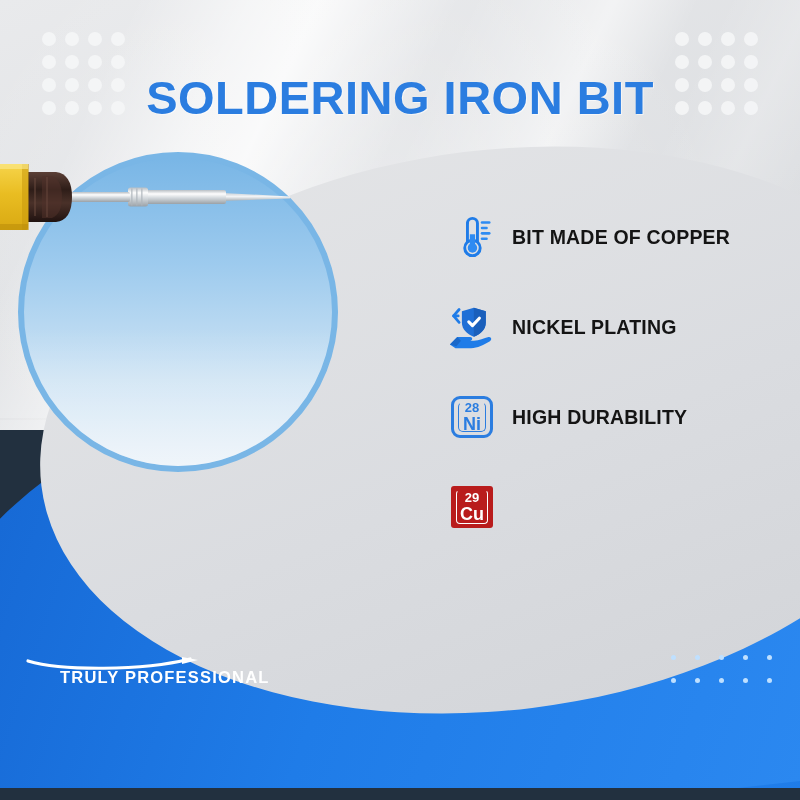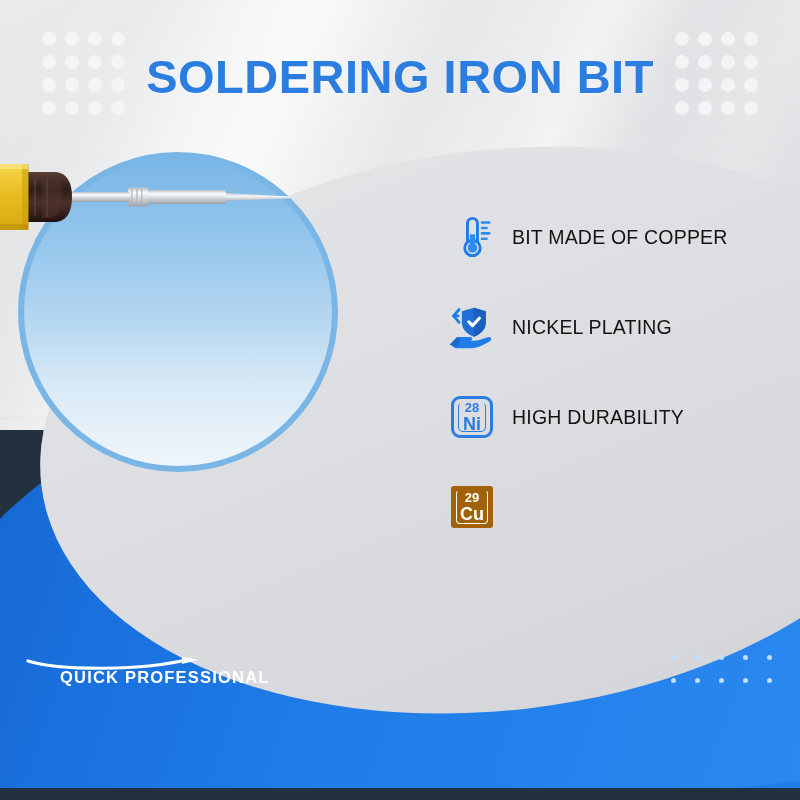--- a/index.html
+++ b/index.html
@@ -79,24 +79,24 @@
   .vignette {
     position: absolute;
     inset: 0;
     background: radial-gradient(ellipse at 42% 38%, rgba(255,255,255,.35) 0%, rgba(255,255,255,0) 62%);
     pointer-events: none;
   }
 
   
   .header {
     position: absolute;
-    left: 0; top: 16px;
+    left: 0; top: 5px;
     width: 800px; height: 120px;
     display: flex;
-    align-items: center;
+    align-items: flex-end;
     justify-content: center;
   }
   .header-title {
     font-size: 47px;
     font-weight: bold;
     letter-spacing: .5px;
     color: #2b7de0;
     text-shadow: 1px 1px 0 rgba(255,255,255,.55);
     white-space: nowrap;
   }
@@ -162,21 +162,21 @@
     width: 52px;
     height: 56px;
     flex: 0 0 52px;
     display: flex;
     align-items: center;
     justify-content: center;
   }
   .feature-label {
     margin-left: 14px;
     font-size: 19.5px;
-    font-weight: normal;
+    font-weight: bold;
     letter-spacing: .2px;
     color: #141414;
     white-space: nowrap;
   }
 
   
   .el-tile {
     width: 42px; height: 42px;
     box-sizing: border-box;
     display: flex;
@@ -203,21 +203,21 @@
   }
   .el-tile.outline::before {
     content: "";
     position: absolute;
     left: 4px; right: 4px; top: 3px; bottom: 3px;
     border: 1.5px solid #2b7de0;
     border-radius: 5px;
     border-top-color: transparent;
   }
   .el-tile.filled {
-    background: #a16207;
+    background: #b91c1c;
     border-radius: 3px;
     color: #ffffff;
   }
   .el-tile.filled::before {
     content: "";
     position: absolute;
     left: 5px; right: 5px; top: 4px; bottom: 4px;
     border: 1.5px solid #ffffff;
     border-radius: 4px;
     border-top-color: transparent;
@@ -513,16 +513,16 @@
 
   </div>
 
   <div class="logo">
     <div class="logo-swoosh">
       <svg width="200" height="14" viewBox="0 0 200 14">
         <path d="M6 4 C40 14 120 14 168 2" fill="none" stroke="#ffffff" stroke-width="3.2" stroke-linecap="round"></path>
         <path d="M160 0 L176 3 L160 7 Z" fill="#ffffff"></path>
       </svg>
     </div>
-    <div class="logo-tagline">QUICK PROFESSIONAL</div>
+    <div class="logo-tagline">TRULY PROFESSIONAL</div>
   </div>
 
 </div>
 
 </body></html>

